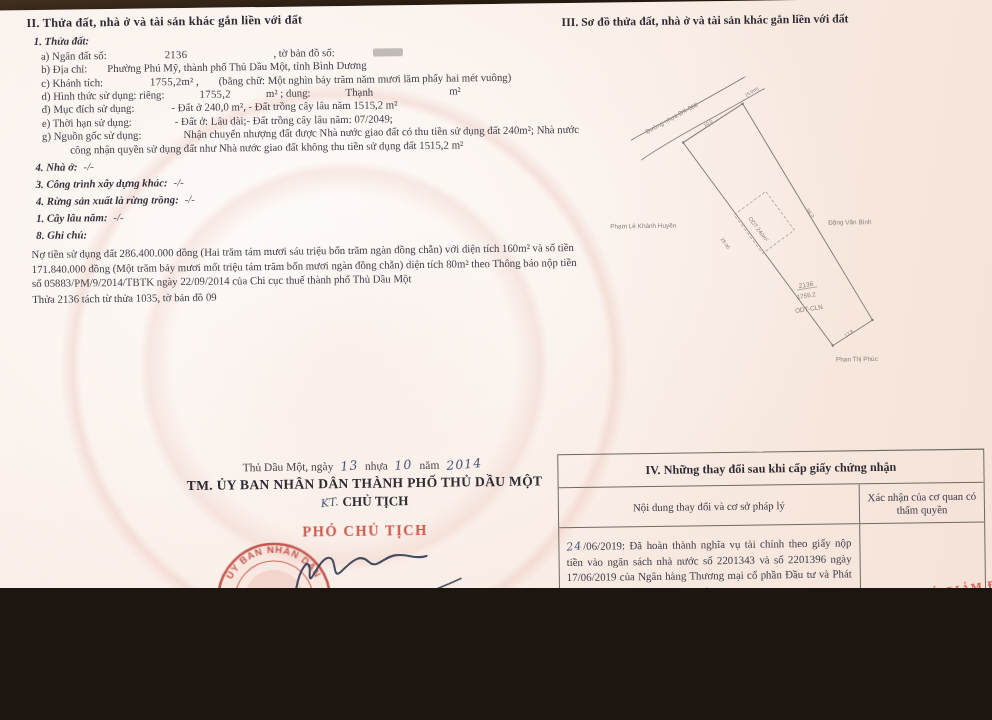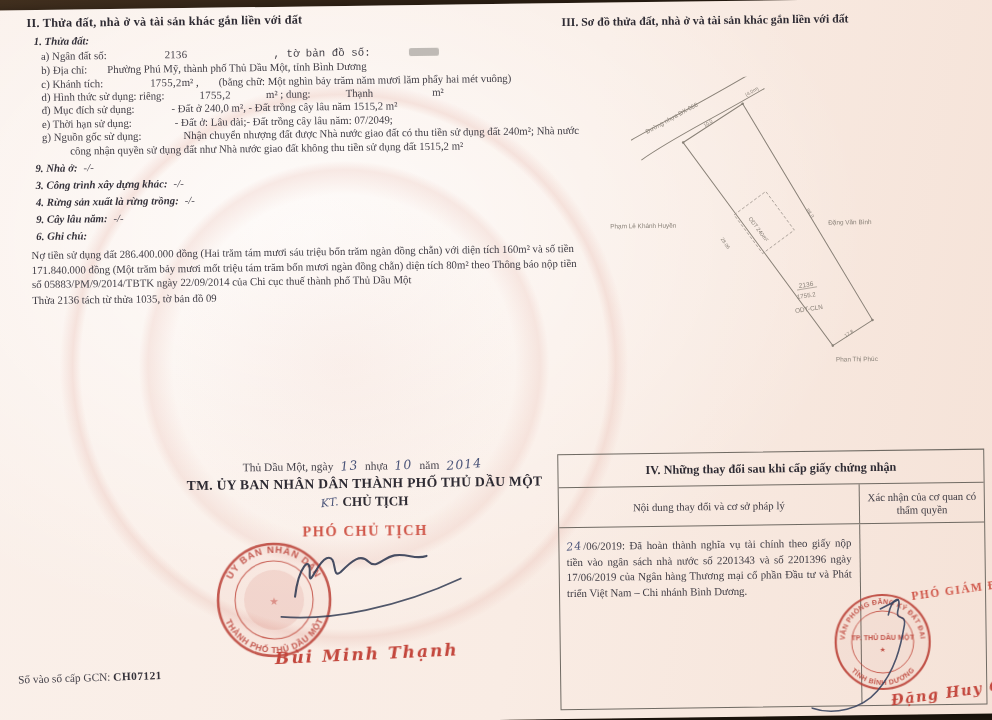--- a/index.html
+++ b/index.html
@@ -1,16 +1,16 @@
 <!DOCTYPE html>
 <html><head>
 <meta charset="utf-8">
 <style>
   html,body{margin:0;padding:0;background:#1d150f;}
-  .scene{position:relative;width:992px;height:720px;overflow:hidden;
+  .scene{position:relative;width:992px;height:588px;overflow:hidden;
     background:linear-gradient(100deg,#42301f 0%,#33241758 40%,#241a10 100%),#2b1f14;
     font-family:"Liberation Serif","DejaVu Serif",serif;}
   .paper{position:absolute;left:-16px;top:4px;width:1024px;height:716px;
     transform:rotate(-0.75deg);
     background:
       radial-gradient(900px 650px at 32% 32%, rgba(255,255,255,.78), rgba(255,255,255,0) 62%),
       linear-gradient(100deg,#faf0ea 0%,#f9ece4 55%,#f5e2d7 100%);
     box-shadow:0 3px 14px rgba(0,0,0,.55);
     color:#413e46;}
   .paper *{box-sizing:border-box;}
@@ -22,22 +22,22 @@
 
   
   .sec2{position:absolute;left:47px;top:7px;width:560px;font-size:10.8px;line-height:13.4px;}
   .sec2 .title{font-weight:bold;font-size:12.3px;color:#2f2c34;margin-bottom:5px;letter-spacing:.2px;}
   .h1{font-weight:bold;font-style:italic;margin-left:7px;margin-bottom:1px;color:#34313a;}
   .row{margin-left:14px;white-space:nowrap;}
   .row.wrapped{white-space:normal;padding-left:28px;text-indent:-28px;width:556px;}
   .num{letter-spacing:.3px;}
   .redact{display:inline-block;width:30px;height:8px;background:#b5b1ac;border-radius:2px;
     margin-left:38px;filter:blur(.5px);opacity:.85;vertical-align:middle;}
-  .m58{margin-left:58px;} .m86{margin-left:86px;font-family:Liberation Mono, monospace;} .m47{margin-left:47px;} .m25{}
-  .m20{margin-left:20px;} .m35{margin-left:35px;} .m50{margin-left:33px;padding-left:26px;} .m37{margin-left:37px;}
+  .m58{margin-left:58px;} .m86{margin-left:86px;} .m47{margin-left:47px;} .m25{}
+  .m20{margin-left:20px;} .m35{margin-left:35px;} .m50{margin-left:50px;padding-left:26px;} .m37{margin-left:37px;}
   .m43{margin-left:43px;} .m42{margin-left:42px;}
   .item{margin-left:7px;margin-top:3.6px;font-weight:bold;font-style:italic;color:#34313a;}
   .item .mark{font-weight:normal;margin-left:6px;color:#4a4750;}
   .note{margin-left:2px;margin-top:5px;width:545px;line-height:14.6px;text-align:left;}
   .note2{margin-left:2px;margin-top:1px;}
 
   
   .sec3title{position:absolute;left:582px;top:12px;width:400px;font-weight:bold;font-size:11.8px;color:#2f2c34;}
   .diagram{position:absolute;left:600px;top:76px;}
   .diagram text{fill:#8a8279;font-family:"Liberation Sans","DejaVu Sans",sans-serif;}
@@ -116,33 +116,33 @@
       <span>đ) Mục đích sử dụng:</span><span class="m37">- Đất ở 240,0 m², - Đất trồng cây lâu năm 1515,2 m²</span>
     </div>
     <div class="row">
       <span>e) Thời hạn sử dụng:</span><span class="m43">- Đất ở: Lâu dài;- Đất trồng cây lâu năm: 07/2049;</span>
     </div>
     <div class="row wrapped">
       <span>g) Nguồn gốc sử dụng:</span><span class="m42">Nhận chuyển nhượng đất được Nhà nước giao đất có thu tiền sử dụng đất 240m²; Nhà nước công nhận quyền sử dụng đất như Nhà nước giao đất không thu tiền sử dụng đất 1515,2 m²</span>
     </div>
 
     <div class="item">
-      <span>9. Nhà ở:</span><span class="mark">-/-</span>
+      <span>4. Nhà ở:</span><span class="mark">-/-</span>
     </div>
     <div class="item">
       <span>3. Công trình xây dựng khác:</span><span class="mark">-/-</span>
     </div>
     <div class="item">
       <span>4. Rừng sản xuất là rừng trồng:</span><span class="mark">-/-</span>
     </div>
     <div class="item">
-      <span>9. Cây lâu năm:</span><span class="mark">-/-</span>
-    </div>
-    <div class="item">
-      <span>6. Ghi chú:</span>
+      <span>1. Cây lâu năm:</span><span class="mark">-/-</span>
+    </div>
+    <div class="item">
+      <span>8. Ghi chú:</span>
     </div>
 
     <div class="note">Nợ tiền sử dụng đất 286.400.000 đồng (Hai trăm tám mươi sáu triệu bốn trăm ngàn đồng chẵn) với diện tích 160m² và số tiền 171.840.000 đồng (Một trăm bảy mươi mốt triệu tám trăm bốn mươi ngàn đồng chẵn) diện tích 80m² theo Thông báo nộp tiền số 05883/PM/9/2014/TBTK ngày 22/09/2014 của Chi cục thuế thành phố Thủ Dầu Một</div>
     <div class="note note2">Thửa 2136 tách từ thửa 1035, tờ bản đồ 09</div>
   </div>
 
   <div class="sec3title">III. Sơ đồ thửa đất, nhà ở và tài sản khác gắn liền với đất</div>
 
   <svg class="diagram" width="400" height="320" viewBox="0 0 400 320">
 

